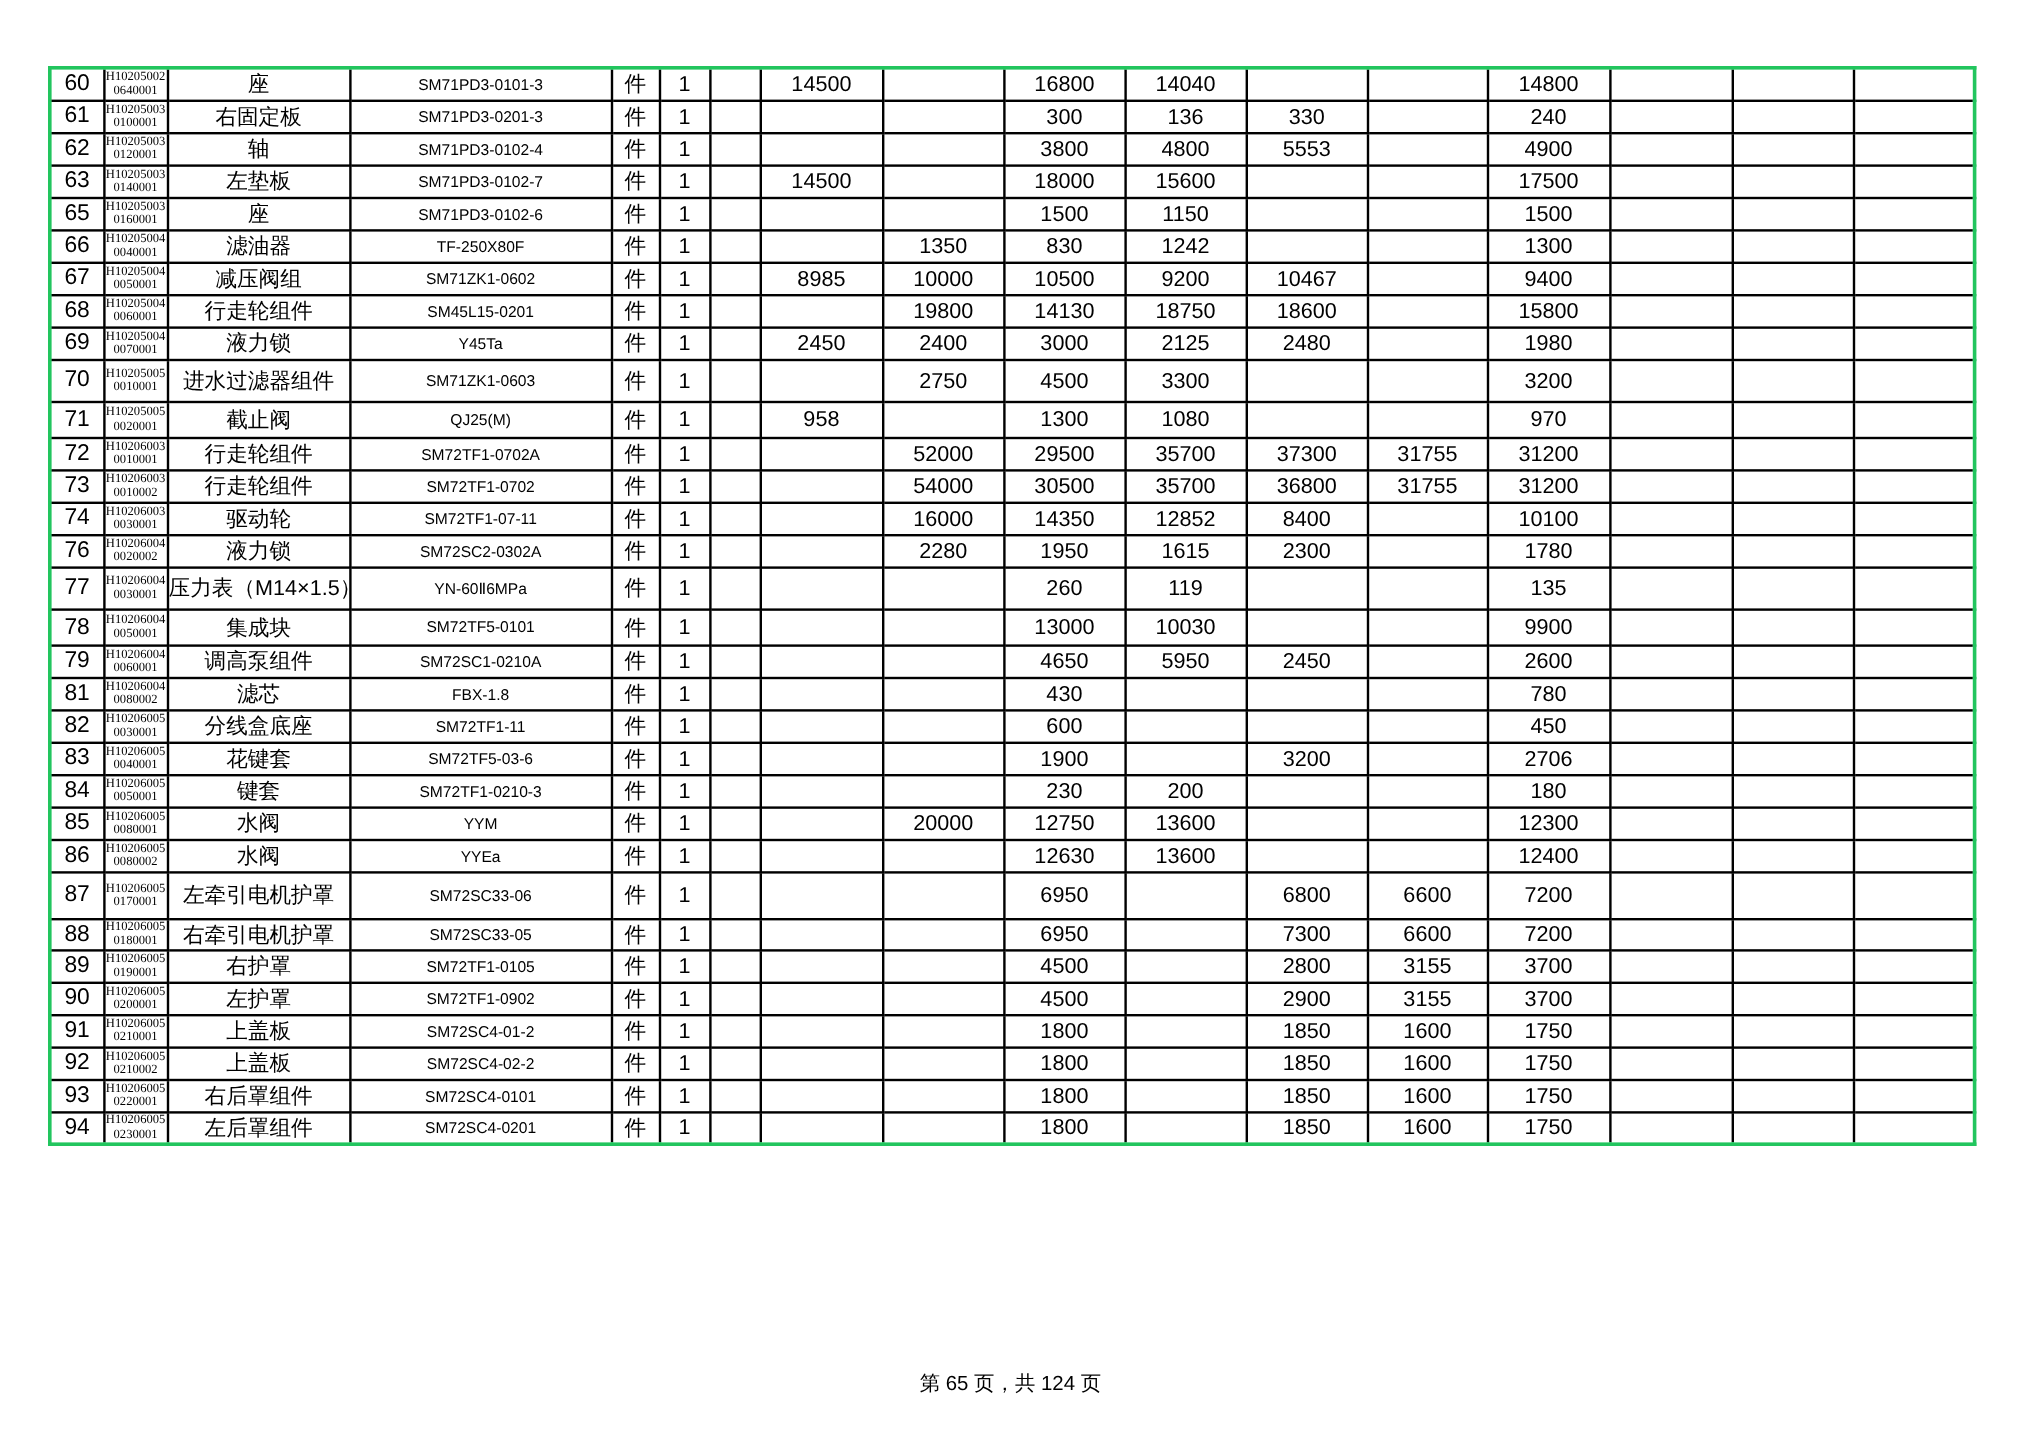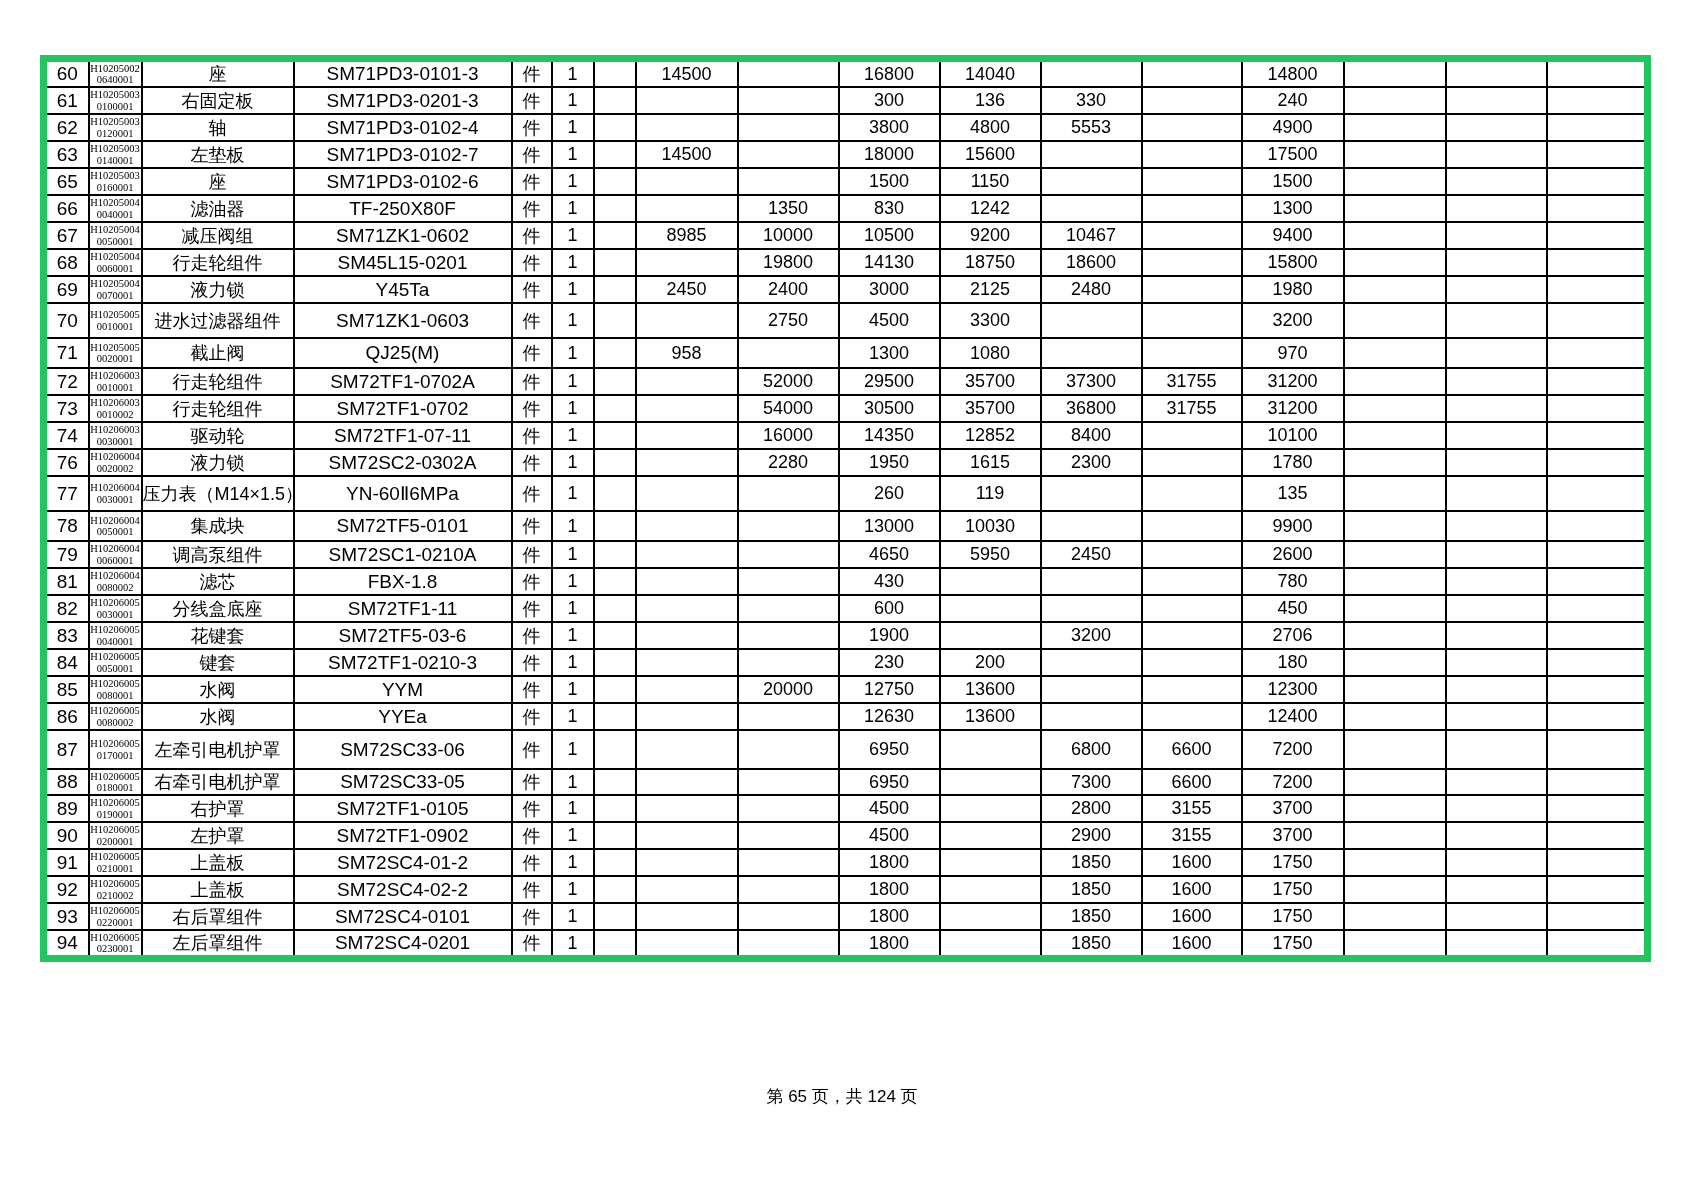--- a/index.html
+++ b/index.html
@@ -4,44 +4,44 @@
 <style>
   html,body { margin:0; padding:0; background:#ffffff; }
   body {
     width:1684px; height:1191px; position:relative;
     font-family:"Liberation Sans", sans-serif; color:#000;
   }
   .page { position:absolute; inset:0; background:#ffffff; }
   table.parts {
     position:absolute; left:40px; top:55px; width:1604px;
     border-collapse:collapse; table-layout:fixed;
-    border:7px solid #22c55e;
+    border:3px solid #22c55e;
     background:#fff;
   }
   table.parts td {
     border:2px solid #000;
     padding:0;
     text-align:center;
     vertical-align:middle;
     white-space:nowrap;
     overflow:hidden;
     color:#000;
   }
   table.parts tr { height:27px; }
   td.num  { font-size:19px; }
   td.code { font-family:"Liberation Serif", serif; font-size:10.5px; line-height:11.5px; }
   td.code div { white-space:nowrap; }
   td.name { font-size:18px; }
-  td.part { font-size:19px;margin-top:48px; }
+  td.part { font-size:13px;margin-top:48px; }
   td.unit { font-size:18px; }
   td.qty  { font-size:18px; }
   td.price{ font-size:18px; }
   td.blank{ font-size:18px; }
   .footer {
-    position:absolute; top:1085px; left:0; width:100%;
+    position:absolute; top:1141px; left:0; width:100%;
     text-align:center; font-size:17px; color:#000;
     font-family:"Liberation Sans", sans-serif;
   }
 </style>
 </head>
 <body>
 
 <div class="page">
   <table class="parts">
     <colgroup>

